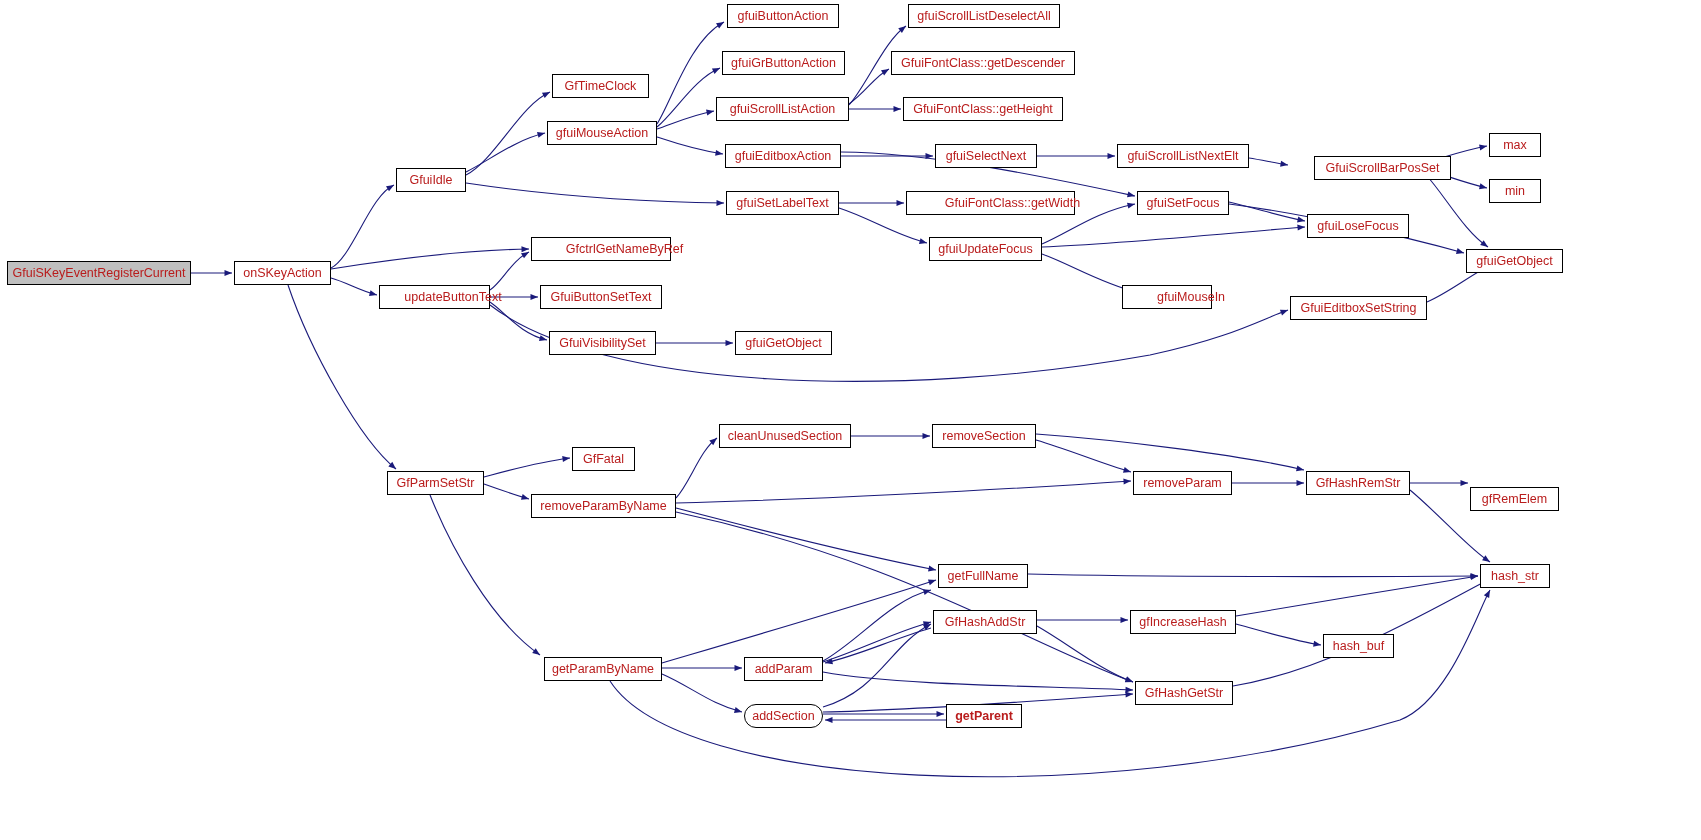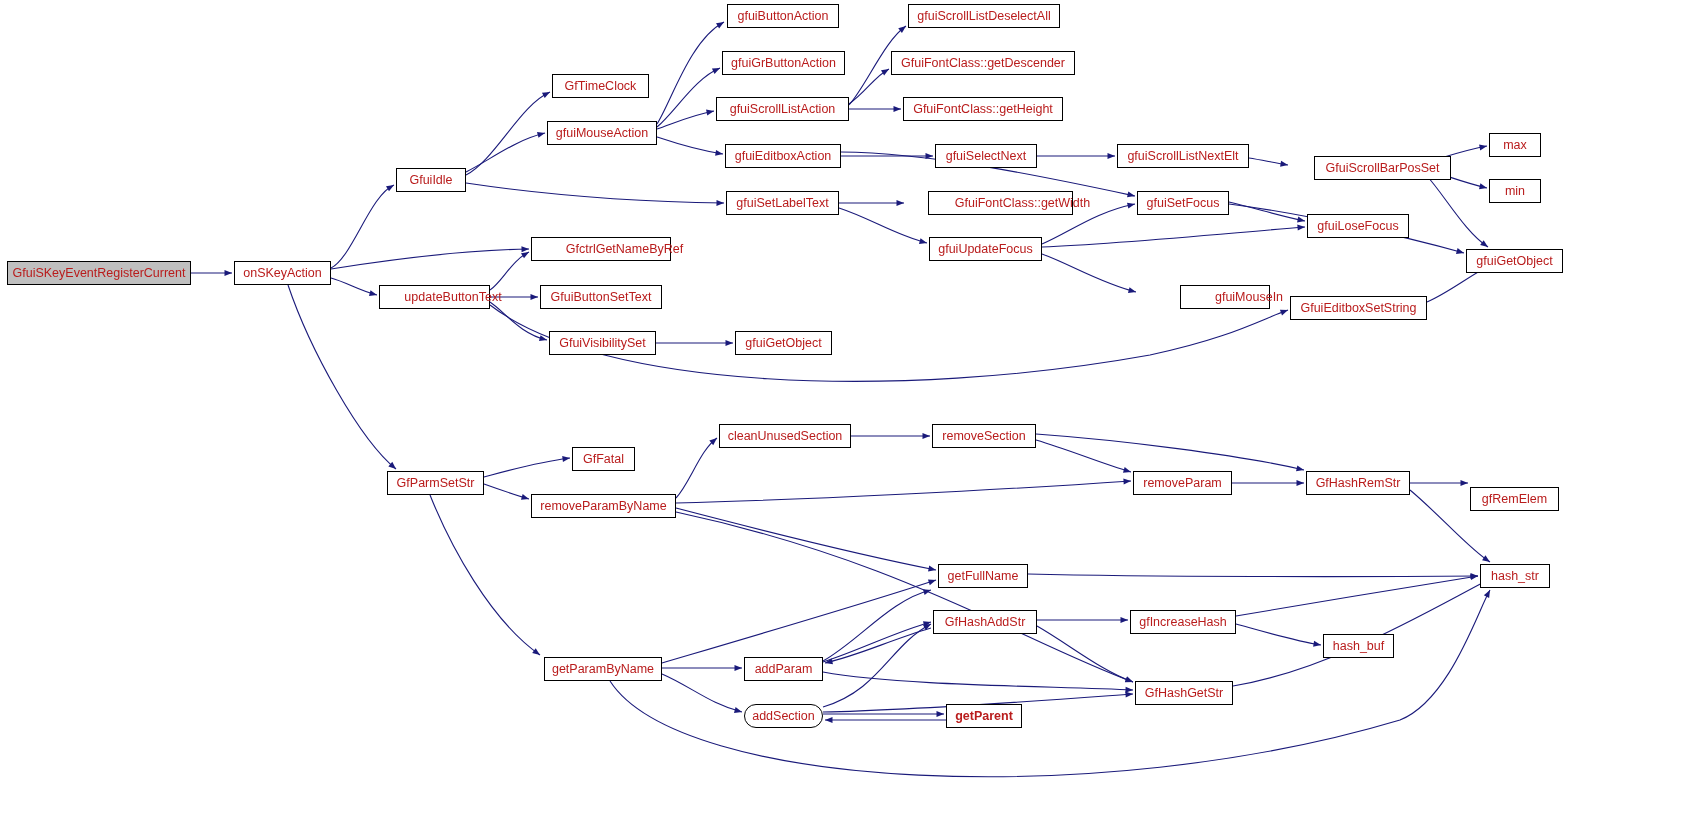--- a/index.html
+++ b/index.html
@@ -205,30 +205,30 @@
       </div>
       <div class="node" style="left: 891px; top: 51px; width: 184px; height: 24px;">
         <span>GfuiFontClass::getDescender</span>
       </div>
       <div class="node" style="left: 903px; top: 97px; width: 160px; height: 24px;">
         <span>GfuiFontClass::getHeight</span>
       </div>
       <div class="node" style="left: 935px; top: 144px; width: 102px; height: 24px;">
         <span>gfuiSelectNext</span>
       </div>
-      <div class="node" style="left: 928px; top: 191px; width: 145px; height: 24px; padding-left: 44px;">
+      <div class="node" style="left: 906px; top: 191px; width: 169px; height: 24px; padding-left: 44px;">
         <span>GfuiFontClass::getWidth</span>
       </div>
       <div class="node" style="left: 929px; top: 237px; width: 113px; height: 24px;">
         <span>gfuiUpdateFocus</span>
       </div>
       <div class="node" style="left: 1137px; top: 191px; width: 92px; height: 24px;">
         <span>gfuiSetFocus</span>
       </div>
-      <div class="node" style="left: 1180px; top: 285px; width: 90px; height: 24px; padding-left: 48px;">
+      <div class="node" style="left: 1122px; top: 285px; width: 90px; height: 24px; padding-left: 48px;">
         <span>gfuiMouseIn</span>
       </div>
       <div class="node" style="left: 1117px; top: 144px; width: 132px; height: 24px;">
         <span>gfuiScrollListNextElt</span>
       </div>
       <div class="node" style="left: 1290px; top: 156px; width: 137px; height: 24px; margin-left: 24px;">
         <span>GfuiScrollBarPosSet</span>
       </div>
       <div class="node" style="left: 1307px; top: 214px; width: 102px; height: 24px;">
         <span>gfuiLoseFocus</span>

